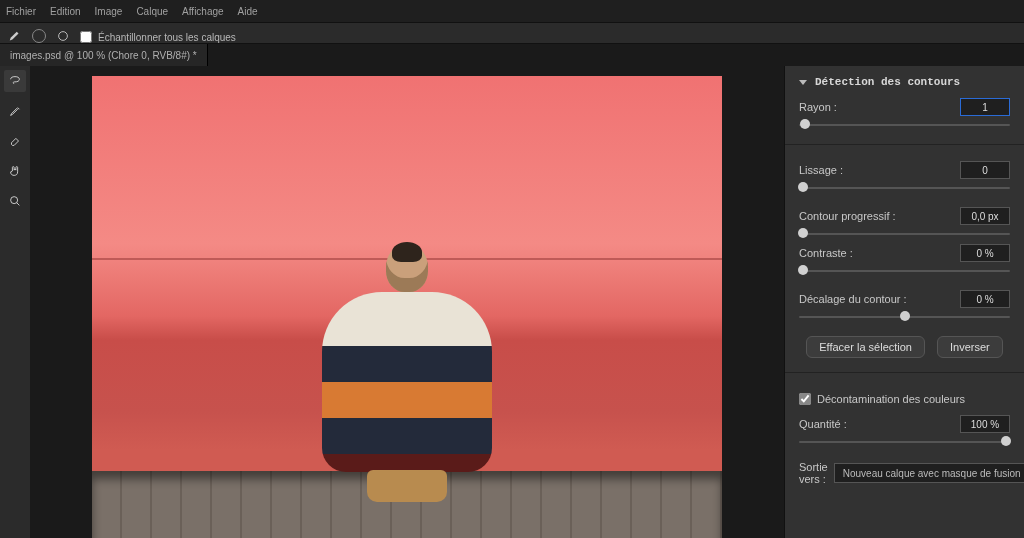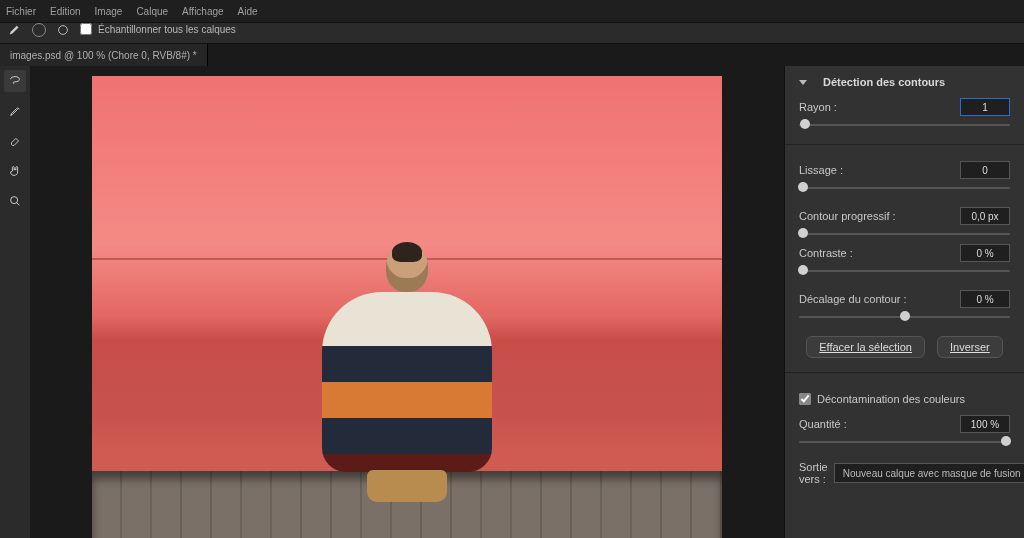--- a/index.html
+++ b/index.html
@@ -7,48 +7,48 @@
     width: 1024px; height: 538px;
     background: #1f1f1f;
     font-family: "Segoe UI", Tahoma, sans-serif;
     font-size: 11px; color: #c8c8c8;
     overflow: hidden;
     display: flex; flex-direction: column;
   }
   
   .menubar { height: 22px; background: #1f1f1f; display: flex; align-items:center; padding: 0 6px; gap: 14px; color:#a0a0a0; font-size:10px;}
   
-  .optbar { height: 22px; background: #2b2b2b; display:flex; align-items:flex-start; padding:0 8px; gap:10px; font-size:10px; color:#b8b8b8; border-top:1px solid #111; border-bottom:1px solid #111;}
+  .optbar { height: 22px; background: #2b2b2b; display:flex; align-items:flex-end; padding:0 8px; gap:10px; font-size:10px; color:#b8b8b8; border-top:1px solid #111; border-bottom:1px solid #111;}
   .optbar .brush-dot{width:14px;height:14px;border:1px solid #888;border-radius:50%;}
   
   .tabs { height: 22px; background:#1a1a1a; display:flex; align-items:stretch; font-size:10px; color:#b0b0b0;}
   .tab { padding:0 10px; display:flex; align-items:center; border-right:1px solid #000; background:#262626;}
   .tab.active{background:#323232;}
   
   .mainrow { flex:1; display:flex; min-height:0;}
   .toolstrip { width:30px; background:#2b2b2b; display:flex; flex-direction:column; align-items:center; padding-top:4px; gap:8px;}
   .toolstrip .tool{width:22px;height:22px;display:flex;align-items:center;justify-content:center;color:#d0d0d0;border-radius:2px;}
   .toolstrip .tool.sel{background:#3a3a3a;}
   .canvaswrap{flex:1;background:#1a1a1a;display:flex;align-items:flex-start;justify-content:center;padding:10px 10px 0 10px;overflow:hidden;}
   .canvas{width:630px;height:480px;background:#202020;position:relative;}
   
   .panel{width:240px;background:#323232;border-left:1px solid #111;display:flex;flex-direction:column;overflow-y:auto;font-size:11px;}
   .section{border-bottom:1px solid #222;padding:10px 14px 14px 14px;}
-  .section-h{display:flex;align-items:center;gap:16px;font-weight:600;color:#d8d8d8;margin-bottom:10px;}
+  .section-h{display:flex;align-items:center;gap:8px;font-weight:600;color:#d8d8d8;margin-bottom:10px;font-family:Liberation Mono, monospace;}
   .disclosure{width:0;height:0;border-left:4px solid transparent;border-right:4px solid transparent;border-top:5px solid #bbb;}
   .field-row{display:flex;align-items:center;justify-content:space-between;margin-top:6px;}
   .numbox{background:#1f1f1f;border:1px solid #555;color:#ddd;font-size:10px;width:50px;height:18px;padding:1px 4px;text-align:center;}
   .numbox.hl{border:1px solid #2a6bd6;}
   .slider{margin-top:4px;height:10px;position:relative;}
   .slider .track{position:absolute;left:0;right:0;top:4px;height:2px;background:#555;border-radius:1px;}
   .slider .thumb{position:absolute;top:-1px;width:10px;height:10px;background:#d0d0d0;border-radius:50%;transform:translateX(-50%);}
   .chk-row{display:flex;align-items:center;gap:6px;margin-top:10px;}
   input[type=checkbox]{accent-color:#888;width:12px;height:12px;}
   .btn-row{display:flex;gap:12px;justify-content:center;margin-top:14px;}
-  .btn{background:#3c3c3c;border:1px solid #555;color:#ddd;font-size:11px;padding:4px 12px;border-radius:6px;text-decoration:underline;}
+  .btn{background:#3c3c3c;border:1px solid #555;color:#ddd;font-size:11px;padding:4px 12px;border-radius:6px;}
   .select{background:#1f1f1f;border:1px solid #555;color:#bbb;font-size:10px;height:20px;padding:0 4px;flex:1;margin-left:6px;}
   
   .sky{position:absolute;inset:0;background:linear-gradient(#f07272 0%,#f48a85 35%,#e36763 50%,#c84d49 55%,#c7524d 70%,#d05b52 78%);}
   .boardwalk{position:absolute;left:0;right:0;bottom:0;height:85px;
     background:repeating-linear-gradient(90deg,#7a7068 0 28px,#6a6058 28px 30px);
     box-shadow:inset 0 8px 10px rgba(0,0,0,.45);}
   .horizon{position:absolute;left:0;right:0;top:38%;height:2px;background:rgba(120,30,30,.4);}
   .person{position:absolute;left:50%;bottom:54px;transform:translateX(-50%);width:170px;}
   .head{width:42px;height:48px;background:#caa07b;border-radius:48% 48% 44% 44%;margin:0 auto;box-shadow:inset 0 -14px 0 #9c7a57;position:relative;}
   .hair{position:absolute;top:-2px;left:6px;right:6px;height:20px;background:#2e241c;border-radius:50% 50% 30% 30%;}

